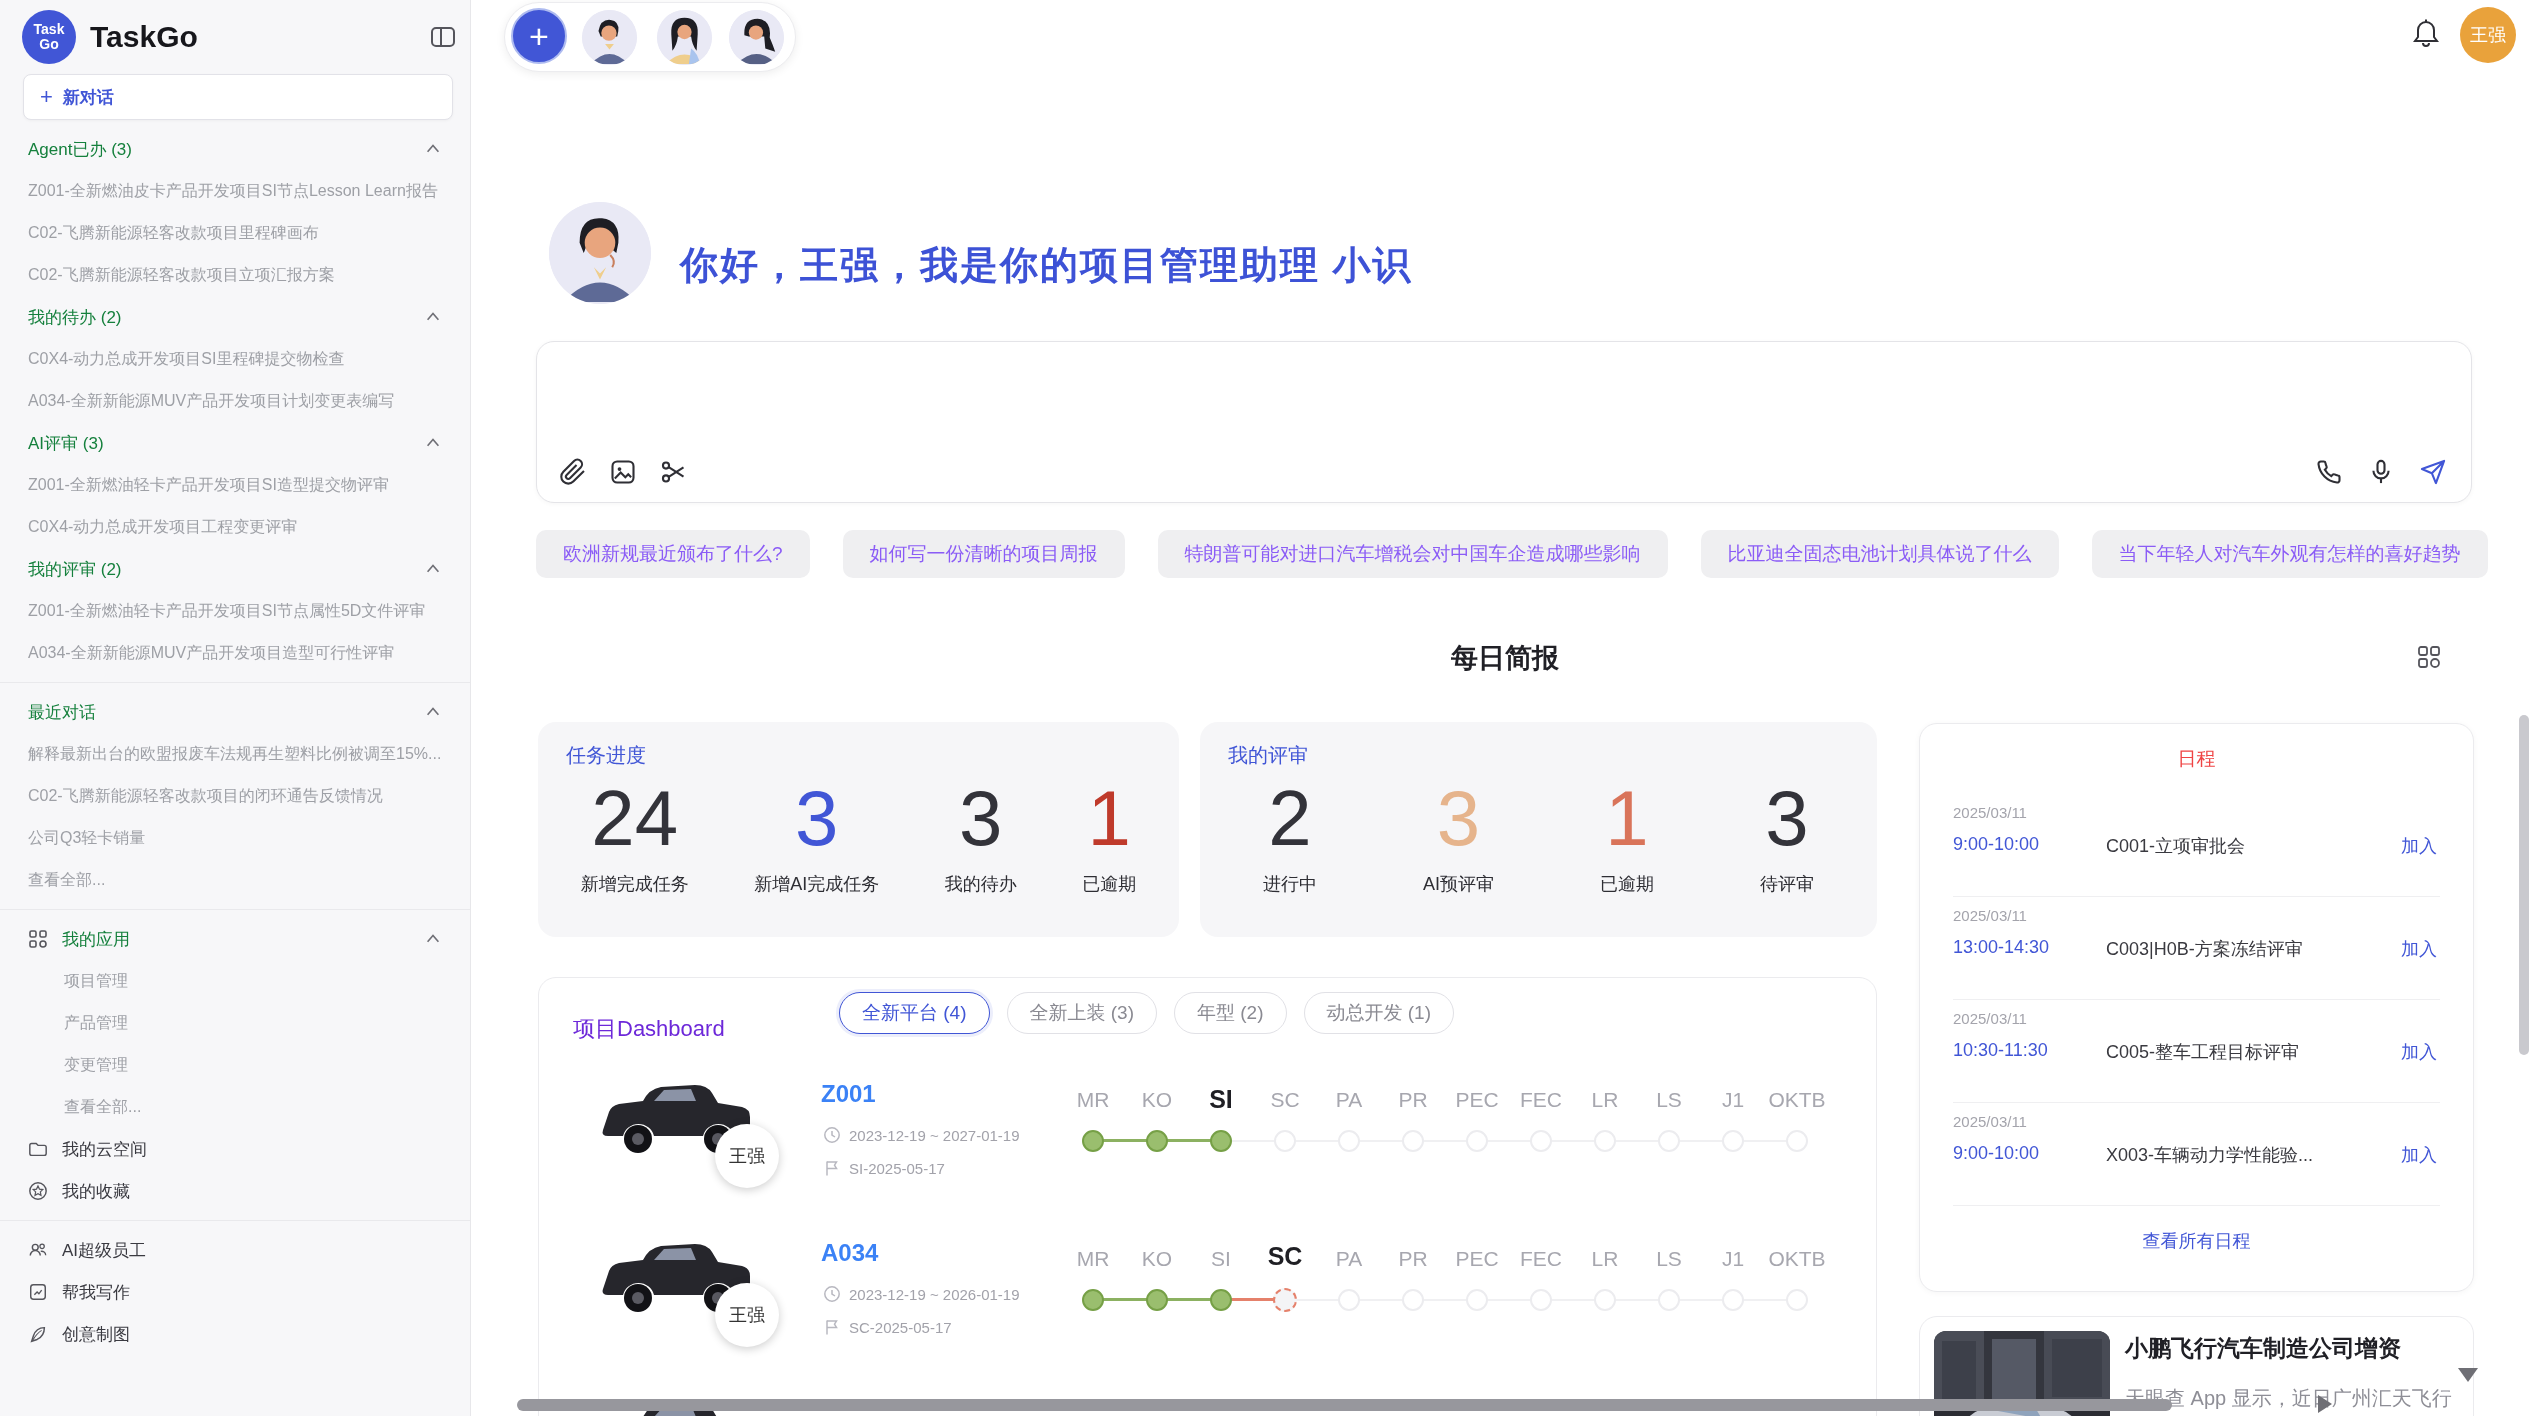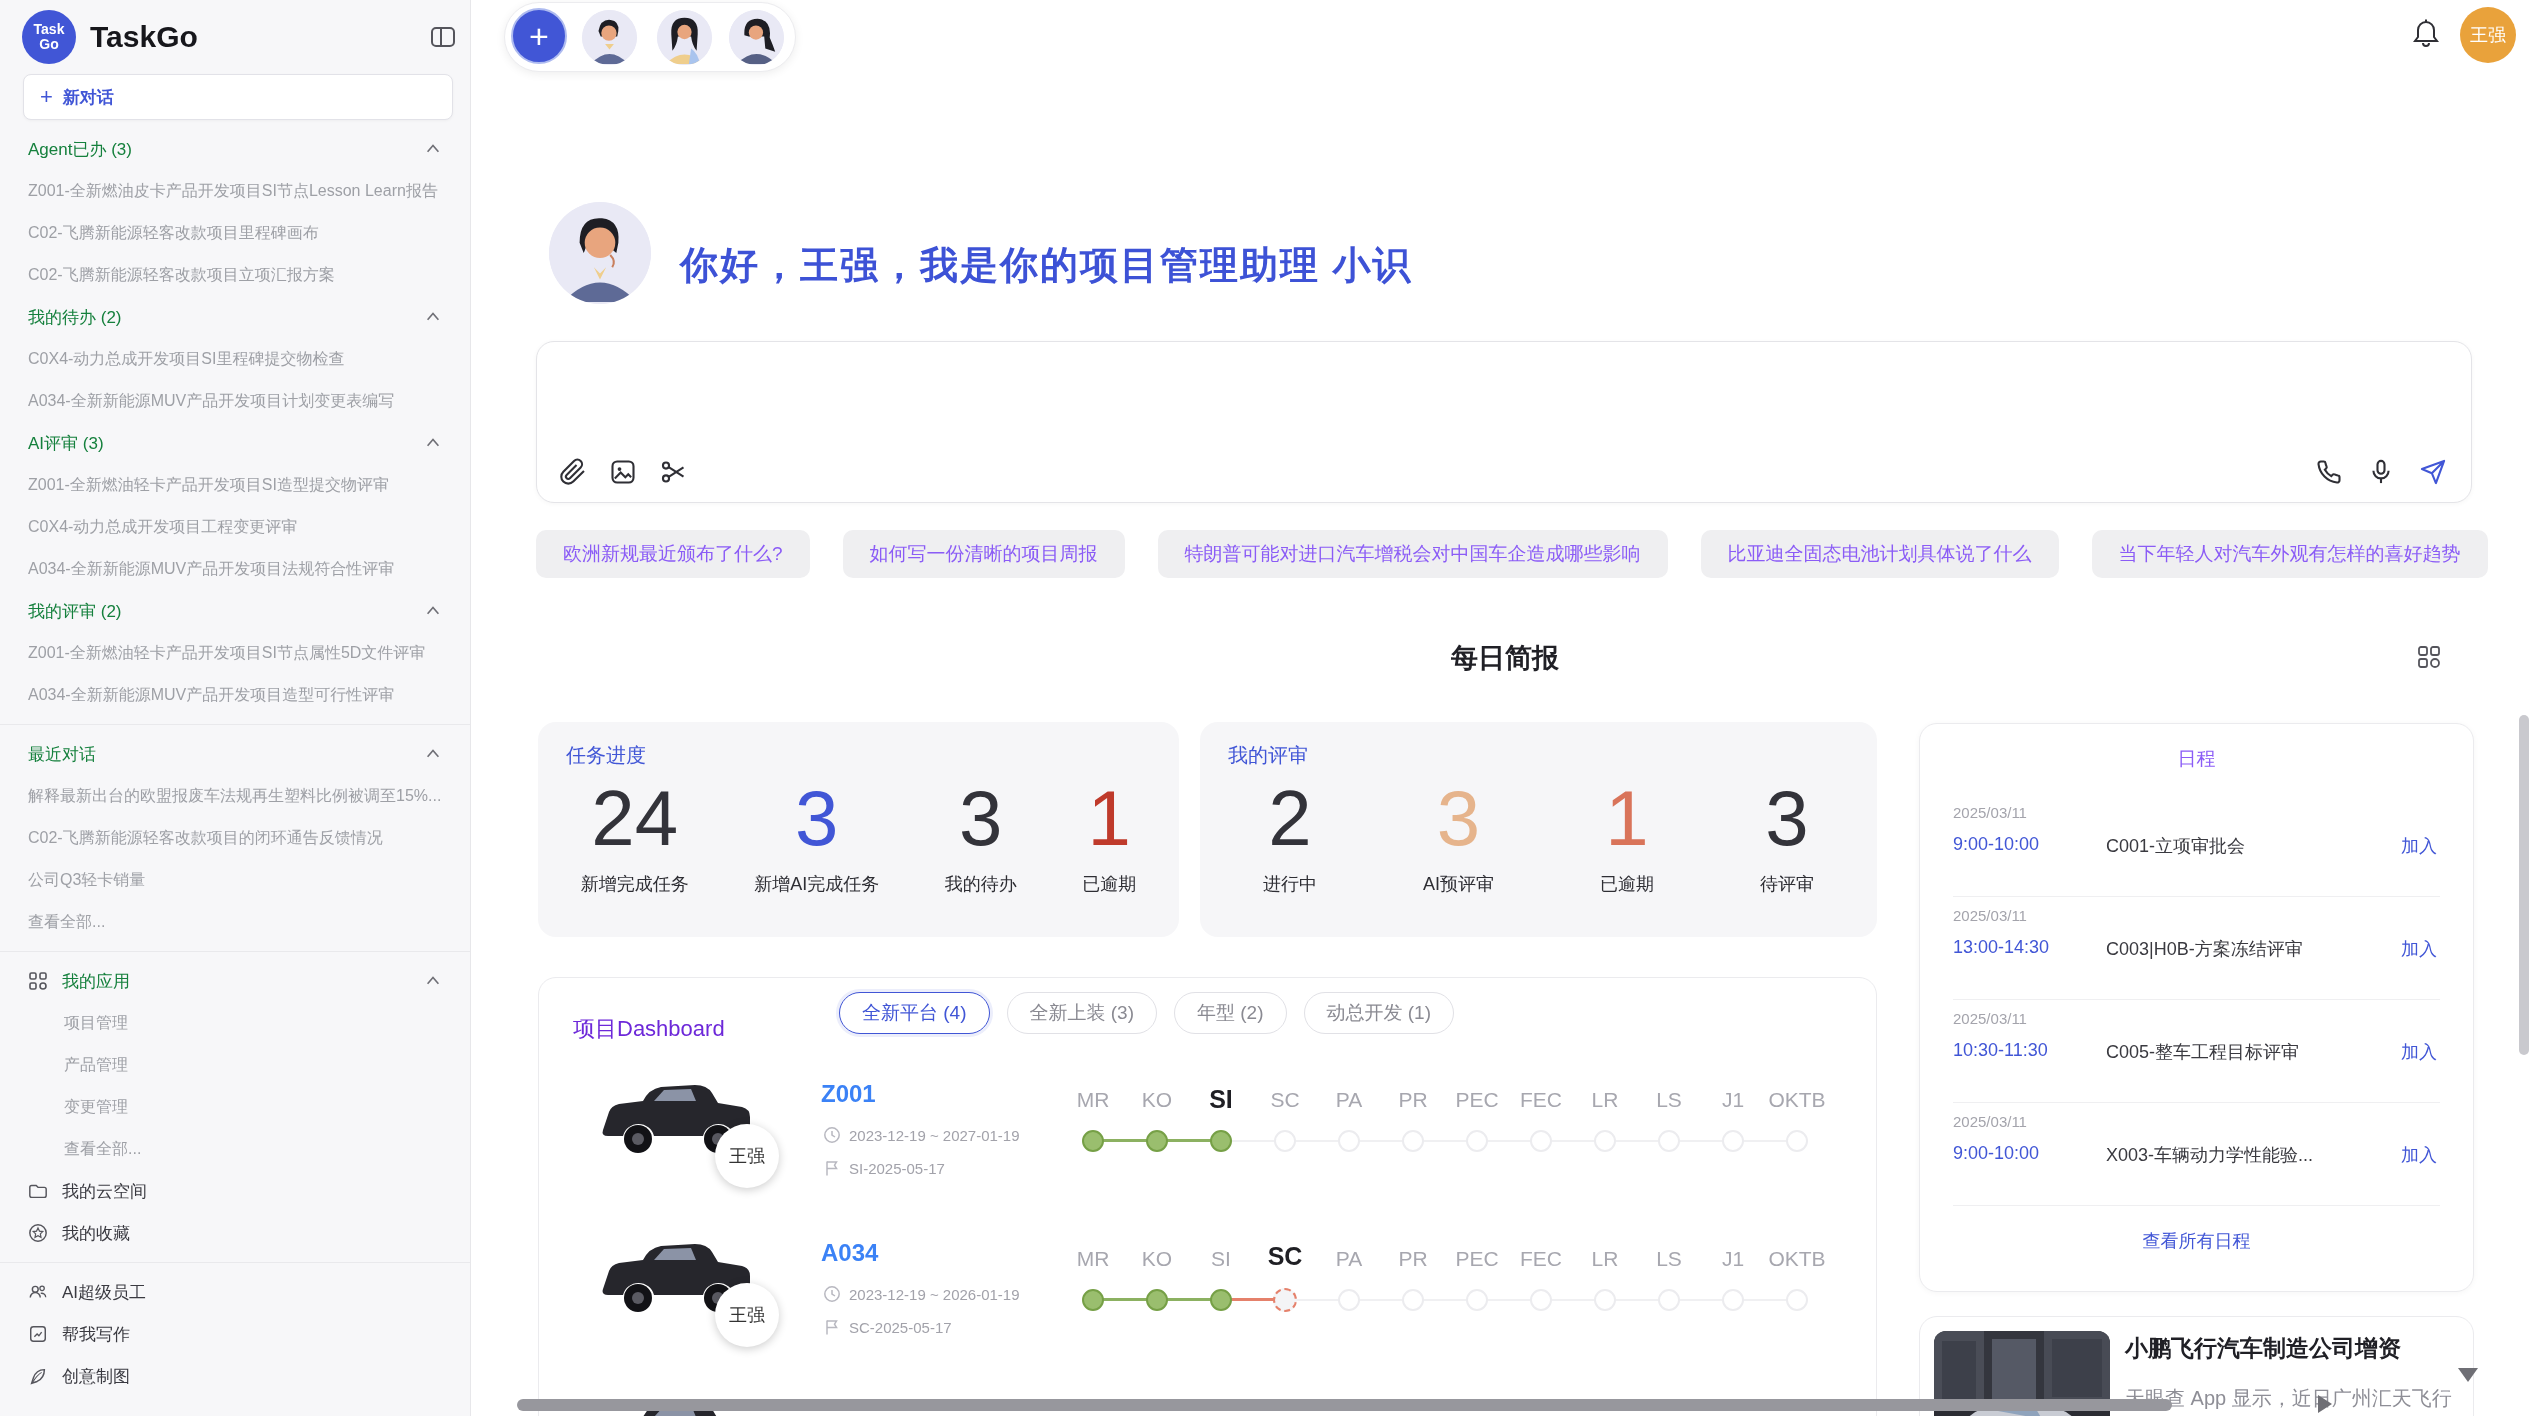--- a/index.html
+++ b/index.html
@@ -94,21 +94,21 @@
   .ms-col{position:absolute;width:80px;text-align:center;}
   .ms-label{font-size:21px;color:#A7A7AF;}
   .ms-label.cur{font-size:25px;font-weight:700;color:#1F1F24;}
   .ms-dot{position:absolute;width:22px;height:22px;border-radius:50%;box-sizing:border-box;}
   .ms-dot.done{background:#9ABE6E;border:2px solid #76A046;}
   .ms-dot.pending{background:#fff;border:2px solid #ECECEF;}
   .ms-dot.overdue{background:#F4F4F6;border:2px dashed #E5816B;}
   
   .sched{position:absolute;left:1919px;top:723px;width:555px;height:569px;background:#fff;
     border:1px solid #EBEBEE;border-radius:18px;box-sizing:border-box;box-shadow:0 1px 6px rgba(0,0,0,.04);}
-  .sched-title{position:absolute;left:0;right:0;top:22px;text-align:center;font-size:19px;color:#8b5cf6;}
+  .sched-title{position:absolute;left:0;right:0;top:22px;text-align:center;font-size:19px;color:#ef4444;}
   .event{position:absolute;left:0;right:0;height:103px;}
   .ev-date{position:absolute;left:33px;top:10px;font-size:15px;color:#A4A4AC;}
   .ev-time{position:absolute;left:33px;top:40px;font-size:18px;color:#4156D6;font-weight:500;}
   .ev-name{position:absolute;left:186px;top:40px;font-size:18px;color:#3A3A40;}
   .ev-join{position:absolute;right:36px;top:40px;font-size:18px;color:#4156D6;cursor:pointer;}
   .ev-div{position:absolute;left:33px;right:33px;bottom:0;height:1px;background:#EFEFF1;}
   .view-all{position:absolute;left:0;right:0;top:505px;text-align:center;font-size:18px;color:#4156D6;cursor:pointer;}
   
   .news{position:absolute;left:1919px;top:1316px;width:555px;height:170px;background:#fff;
     border:1px solid #EBEBEE;border-radius:18px;box-sizing:border-box;}
@@ -165,21 +165,20 @@
     <div class="sec-i">A034-全新新能源MUV产品开发项目计划变更表编写</div>
 
     <div class="sec-h">
       <span>AI评审 (3)</span>
       <svg class="chev" width="18" height="18" viewBox="0 0 20 20">
           <polyline points="4,13 10,6 16,13" fill="none" stroke="#6F6F76" stroke-width="1.8"></polyline>
         </svg>
     </div>
     <div class="sec-i">Z001-全新燃油轻卡产品开发项目SI造型提交物评审</div>
     <div class="sec-i">C0X4-动力总成开发项目工程变更评审</div>
-    <div class="sec-i">A034-全新新能源MUV产品开发项目法规符合性评审</div>
 
     <div class="sec-h">
       <span>我的评审 (2)</span>
       <svg class="chev" width="18" height="18" viewBox="0 0 20 20">
           <polyline points="4,13 10,6 16,13" fill="none" stroke="#6F6F76" stroke-width="1.8"></polyline>
         </svg>
     </div>
     <div class="sec-i">Z001-全新燃油轻卡产品开发项目SI节点属性5D文件评审</div>
     <div class="sec-i">A034-全新新能源MUV产品开发项目造型可行性评审</div>
 

